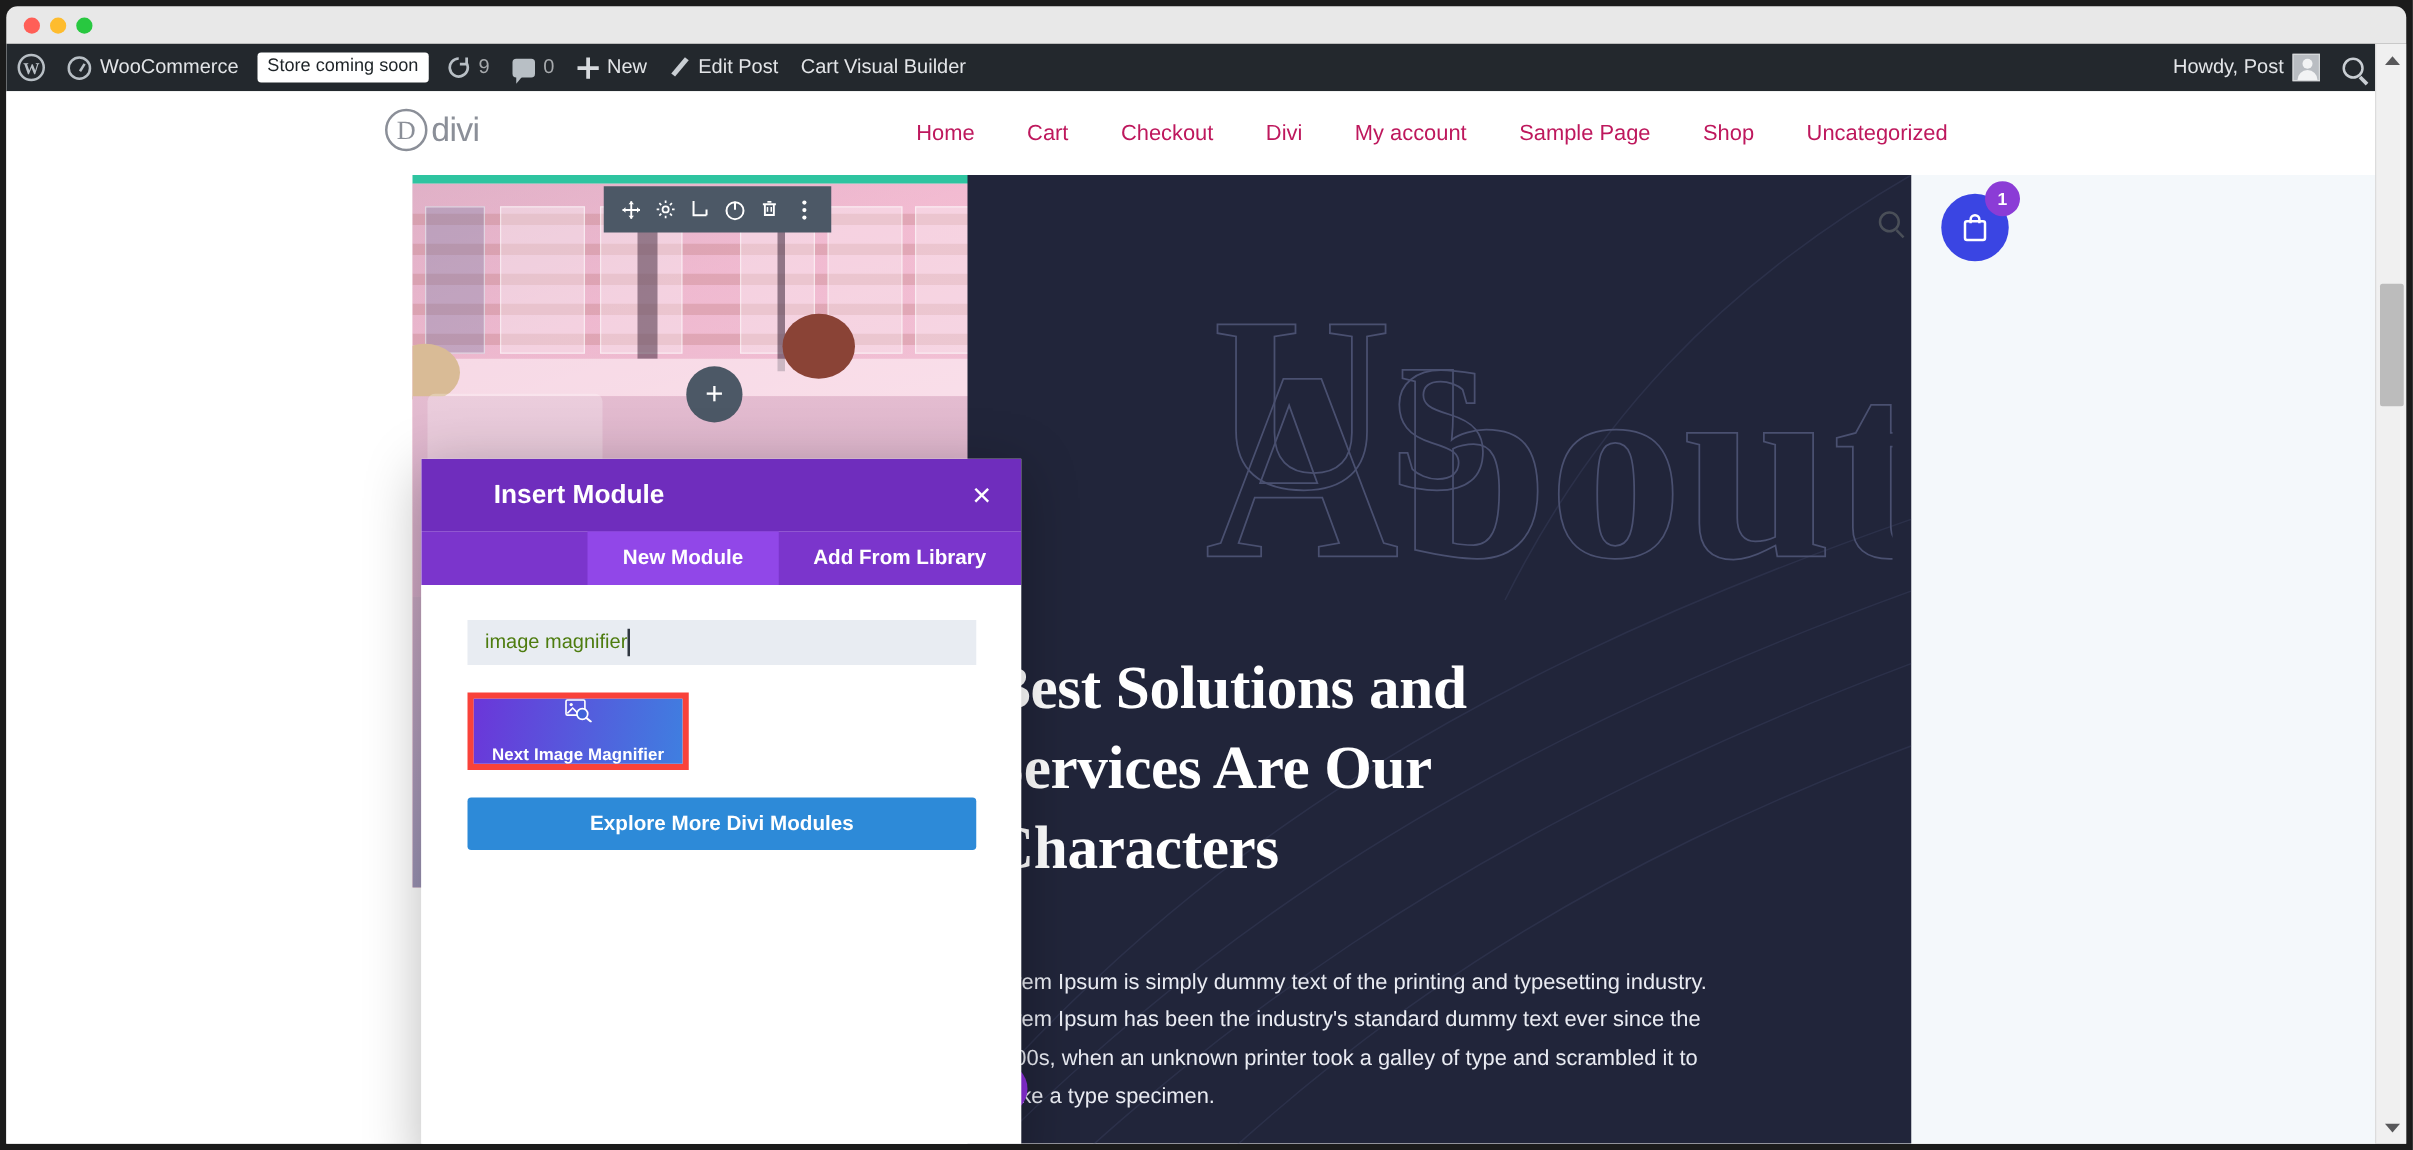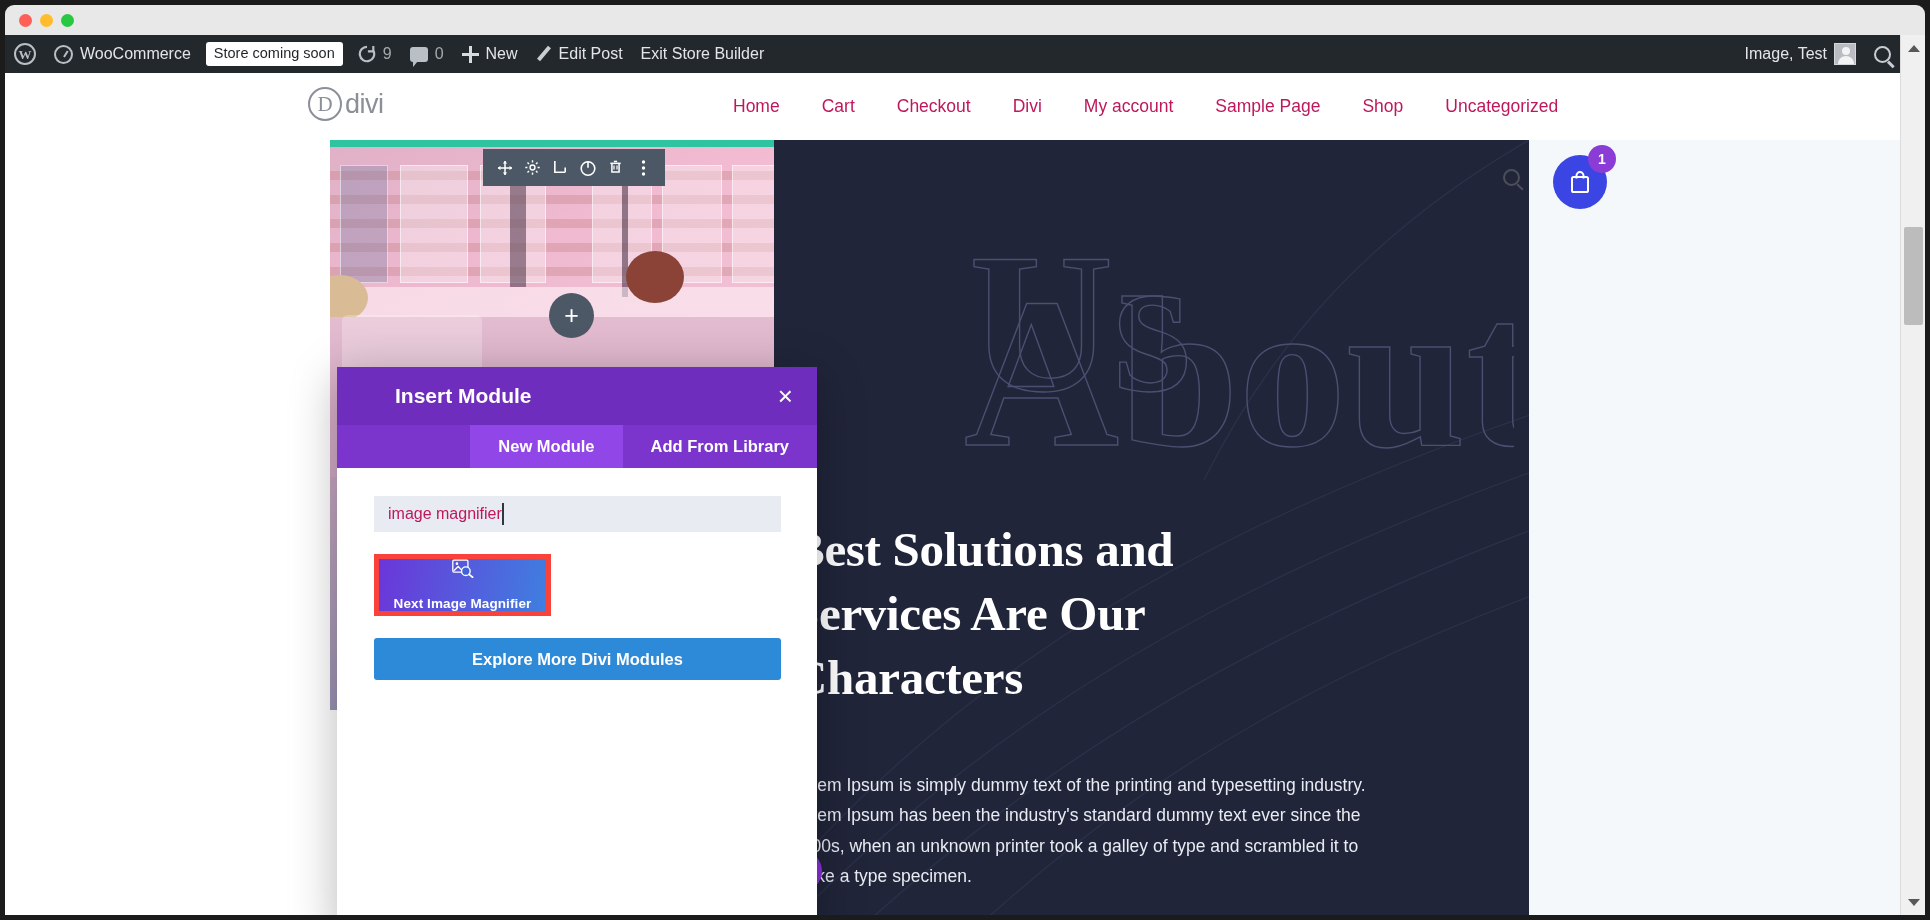--- a/index.html
+++ b/index.html
@@ -429,21 +429,21 @@
     background: #fff;
     padding: 28px 37px 0;
   }
   #module-search {
     width: 407px; height: 36px;
     background: #e8ecf2;
     border: none;
     outline: none;
     padding: 0 14px;
     font-size: 16px;
-    color: #be185d;
+    color: #4d7c0f;
     font-family: "Liberation Sans", sans-serif;
     display: block;
   }
   #search-wrap { position: relative; width: 407px; }
   #search-caret {
     position: absolute;
     left: 128px; top: 7px;
     width: 1.5px; height: 22px;
     background: #2f3640;
   }
@@ -623,26 +623,26 @@
       </div>
       <div class="ab-item">
         <span class="plus-glyph"></span>
         <span>New</span>
       </div>
       <div class="ab-item">
         <span class="pencil-glyph"></span>
         <span>Edit Post</span>
       </div>
       <div class="ab-item">
-        <span>Exit Store Builder</span>
+        <span>Cart Visual Builder</span>
       </div>
 
       <div id="adminbar-right">
         <div class="ab-item">
-          <span>Image, Test</span>
+          <span>Howdy, Post</span>
           <span class="avatar-box"></span>
         </div>
         <div class="ab-item">
           <span class="search-glyph"></span>
         </div>
       </div>
     </div>
 
     <div id="site-header">
       <div id="divi-logo">

